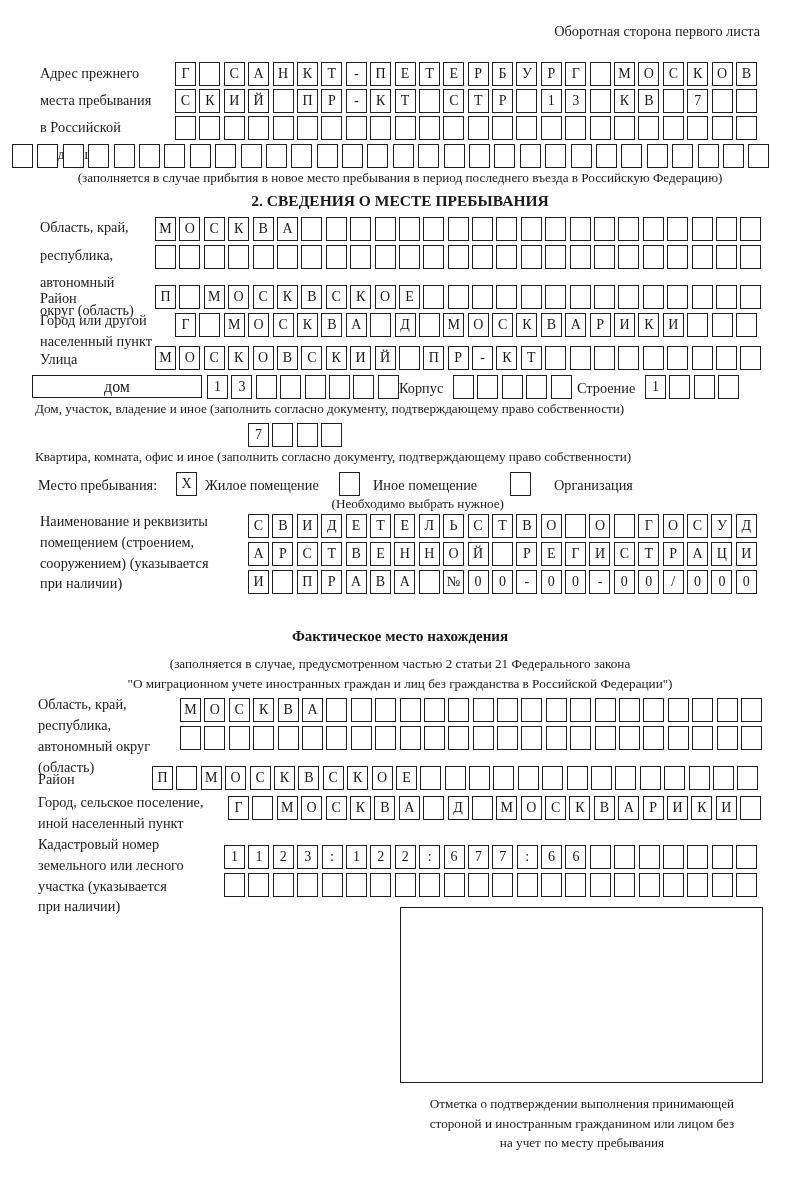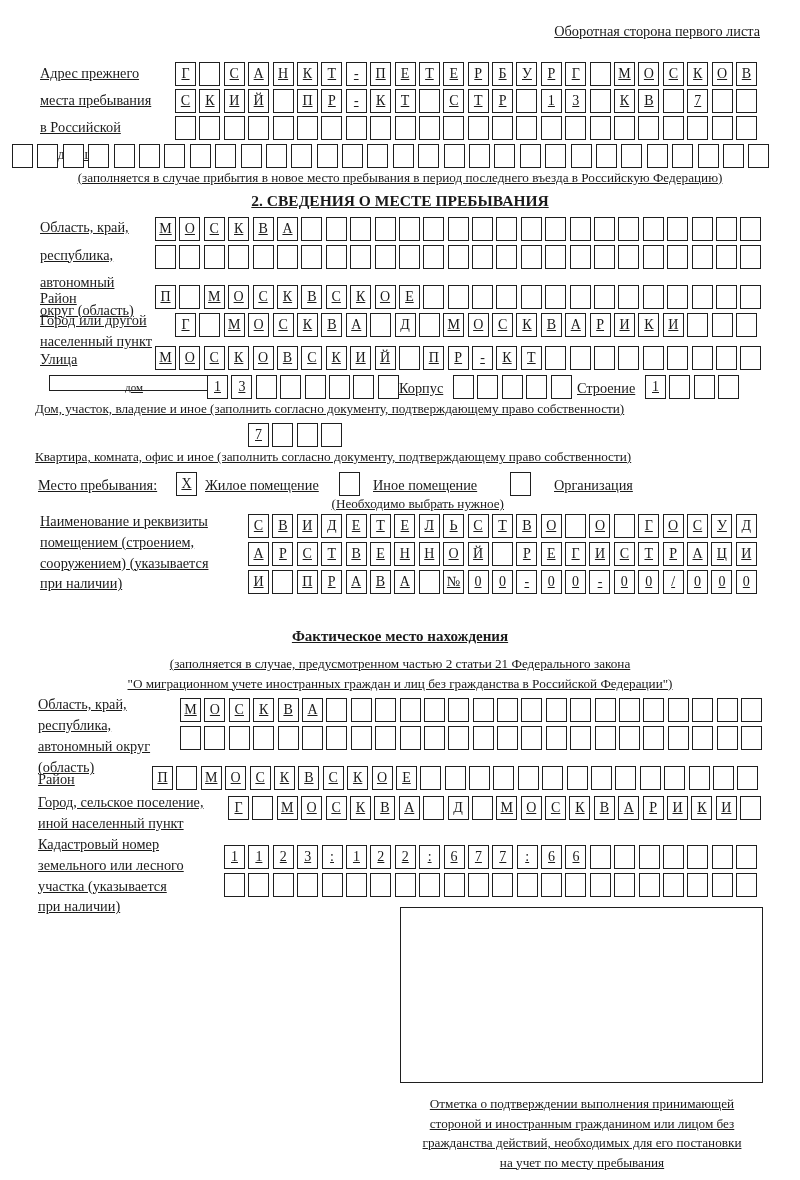--- a/index.html
+++ b/index.html
@@ -2,34 +2,34 @@
 <html><head>
 <meta charset="utf-8">
 <style>
   html,body{margin:0;padding:0;background:#e8e8e8;}
   .page{
     position:relative;width:800px;height:1180px;margin:0 auto;
     background:#ffffff;color:#1a1a1a;
     font-family:"Liberation Serif","DejaVu Serif",serif;
     overflow:hidden;
   }
-  .abs{position:absolute;text-decoration:underline;}
+  .abs{position:absolute;}
   .lbl{font-size:14.3px;line-height:22px;white-space:nowrap;}
   .cap{font-size:13.2px;white-space:nowrap;}
   .center{left:0;width:800px;text-align:center;}
   .title{font-weight:bold;font-size:15.5px;}
   .cellrow{display:flex;gap:3.4px;}
   .cell{
     box-sizing:border-box;flex:0 0 21px;width:21px;height:24px;
     border:1.3px solid #1f1f1f;text-align:center;
     font-size:14px;line-height:21px;display:inline-block;background:#fff;
   }
   .labelbox{
-    box-sizing:border-box;height:16px;border:1.3px solid #1f1f1f;
-    text-align:center;font-size:11px;line-height:22px;background:#fff;margin-left:17px;
+    box-sizing:border-box;height:23px;border:1.3px solid #1f1f1f;
+    text-align:center;font-size:16px;line-height:22px;background:#fff;
   }
   .bigbox{box-sizing:border-box;border:1.6px solid #1f1f1f;background:#fff;}
   .multiline div{white-space:nowrap;}
 </style>
 </head>
 <body>
 
 <div class="page">
 
   <div class="abs lbl" style="top:20px;right:40px;">Оборотная сторона первого листа</div>
@@ -600,17 +600,16 @@
       <span class="cell"></span>
       <span class="cell"></span>
       <span class="cell"></span>
       <span class="cell"></span>
     </div>
 
   <div class="abs bigbox" style="left:400px;top:907px;width:363px;height:176px;"></div>
   <div class="abs cap multiline" style="left:392px;top:1088px;width:380px;text-align:center;line-height:19.5px;white-space:normal;margin-top:6px;">
       <div>Отметка о подтверждении выполнения принимающей</div>
       <div>стороной и иностранным гражданином или лицом без</div>
-      <div>гражданства действий, необходимых для его постановки</div>
       <div>на учет по месту пребывания</div>
     </div>
 
 </div>
 
 </body></html>

